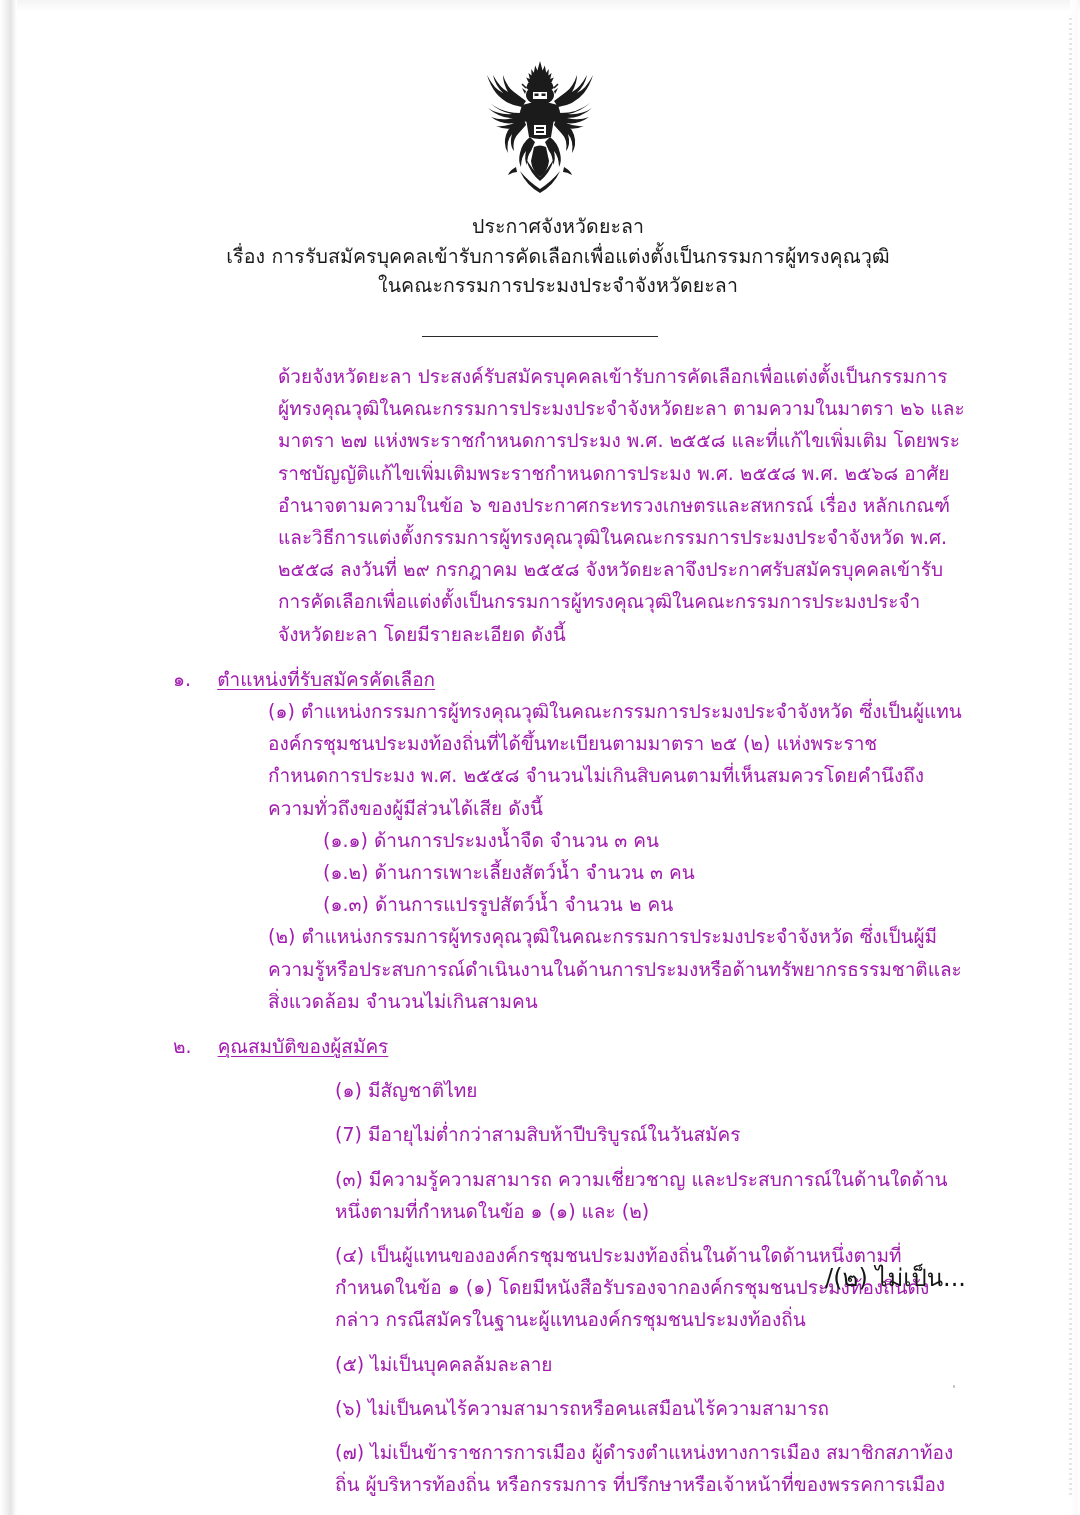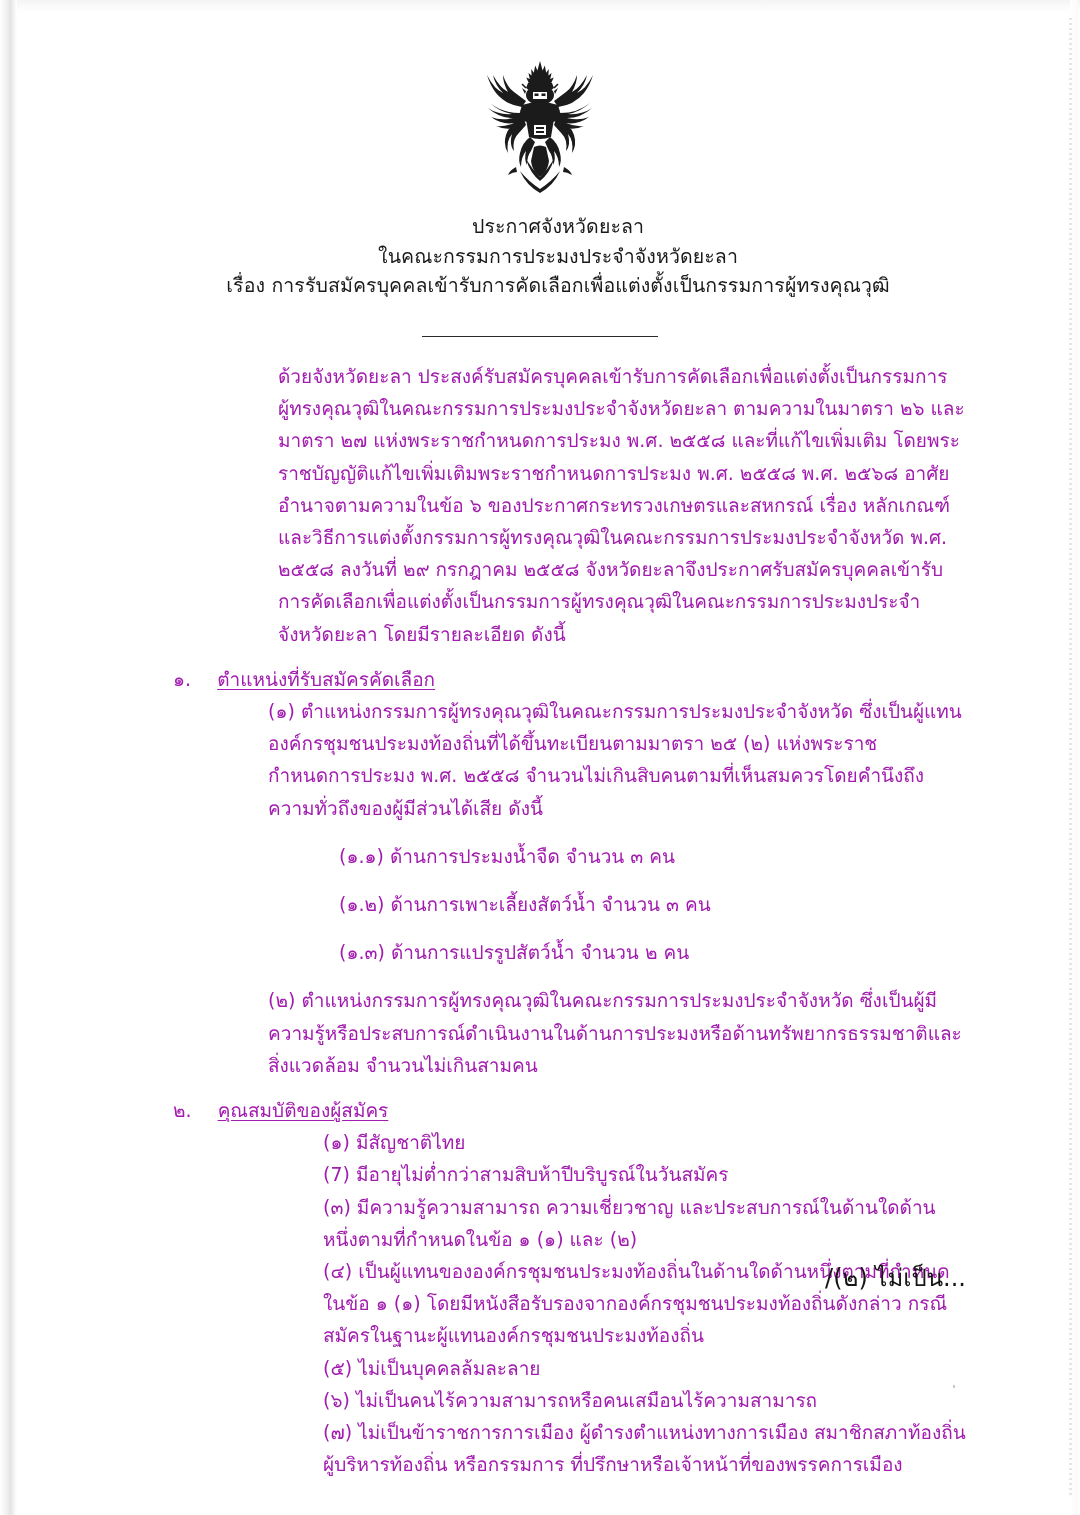--- a/index.html
+++ b/index.html
@@ -117,25 +117,25 @@
   .section-head .num {
     text-decoration: none;
   }
   .section-head .label {
     text-decoration: underline;
     text-underline-offset: 3px;
     margin-left: 20px;
   }
 
   .sub-item {
-    margin: 16px;
+    margin: 0;
     padding-left: 175px;
   }
   .qual-item {
-    margin: 0;
+    margin: 12px;
     padding-left: 175px;
   }
 
   .footer-note {
     position: absolute;
     left: 148px;
     top: 1258px;
     width: 818px;
     text-align: right;
     font-size: 24px;
@@ -209,22 +209,22 @@
 
         <path d="M60 92 q6 -3 12 0 l3 14 q-1 10 -9 16 q-8 -6 -9 -16z"></path>
         <path d="M52 104 q6 10 14 18 q8 -8 14 -18 q-4 14 -14 22 q-10 -8 -14 -22z"></path>
         <path d="M46 116 q8 10 20 18 q12 -8 20 -18 q-6 14 -20 22 q-14 -8 -20 -22z"></path>
       </g>
     </svg>
   </div>
 
   <div class="title-block">
     <div class="title-line">ประกาศจังหวัดยะลา</div>
+    <div class="title-line">เรื่อง  การรับสมัครบุคคลเข้ารับการคัดเลือกเพื่อแต่งตั้งเป็นกรรมการผู้ทรงคุณวุฒิ</div>
     <div class="title-line">ในคณะกรรมการประมงประจำจังหวัดยะลา</div>
-    <div class="title-line">เรื่อง  การรับสมัครบุคคลเข้ารับการคัดเลือกเพื่อแต่งตั้งเป็นกรรมการผู้ทรงคุณวุฒิ</div>
   </div>
 
   <div class="divider-wrap">
     <div class="divider"></div>
   </div>
 
   <div class="body-text">
 
     <p class="para lead">ด้วยจังหวัดยะลา ประสงค์รับสมัครบุคคลเข้ารับการคัดเลือกเพื่อแต่งตั้งเป็นกรรมการผู้ทรงคุณวุฒิในคณะกรรมการประมงประจำจังหวัดยะลา ตามความในมาตรา ๒๖ และมาตรา ๒๗ แห่งพระราชกำหนดการประมง พ.ศ. ๒๕๕๘ และที่แก้ไขเพิ่มเติม โดยพระราชบัญญัติแก้ไขเพิ่มเติมพระราชกำหนดการประมง พ.ศ. ๒๕๕๘ พ.ศ. ๒๕๖๘ อาศัยอำนาจตามความในข้อ ๖ ของประกาศกระทรวงเกษตรและสหกรณ์ เรื่อง หลักเกณฑ์และวิธีการแต่งตั้งกรรมการผู้ทรงคุณวุฒิในคณะกรรมการประมงประจำจังหวัด พ.ศ. ๒๕๕๘ ลงวันที่ ๒๙ กรกฎาคม ๒๕๕๘ จังหวัดยะลาจึงประกาศรับสมัครบุคคลเข้ารับการคัดเลือกเพื่อแต่งตั้งเป็นกรรมการผู้ทรงคุณวุฒิในคณะกรรมการประมงประจำจังหวัดยะลา โดยมีรายละเอียด ดังนี้</p>
 

